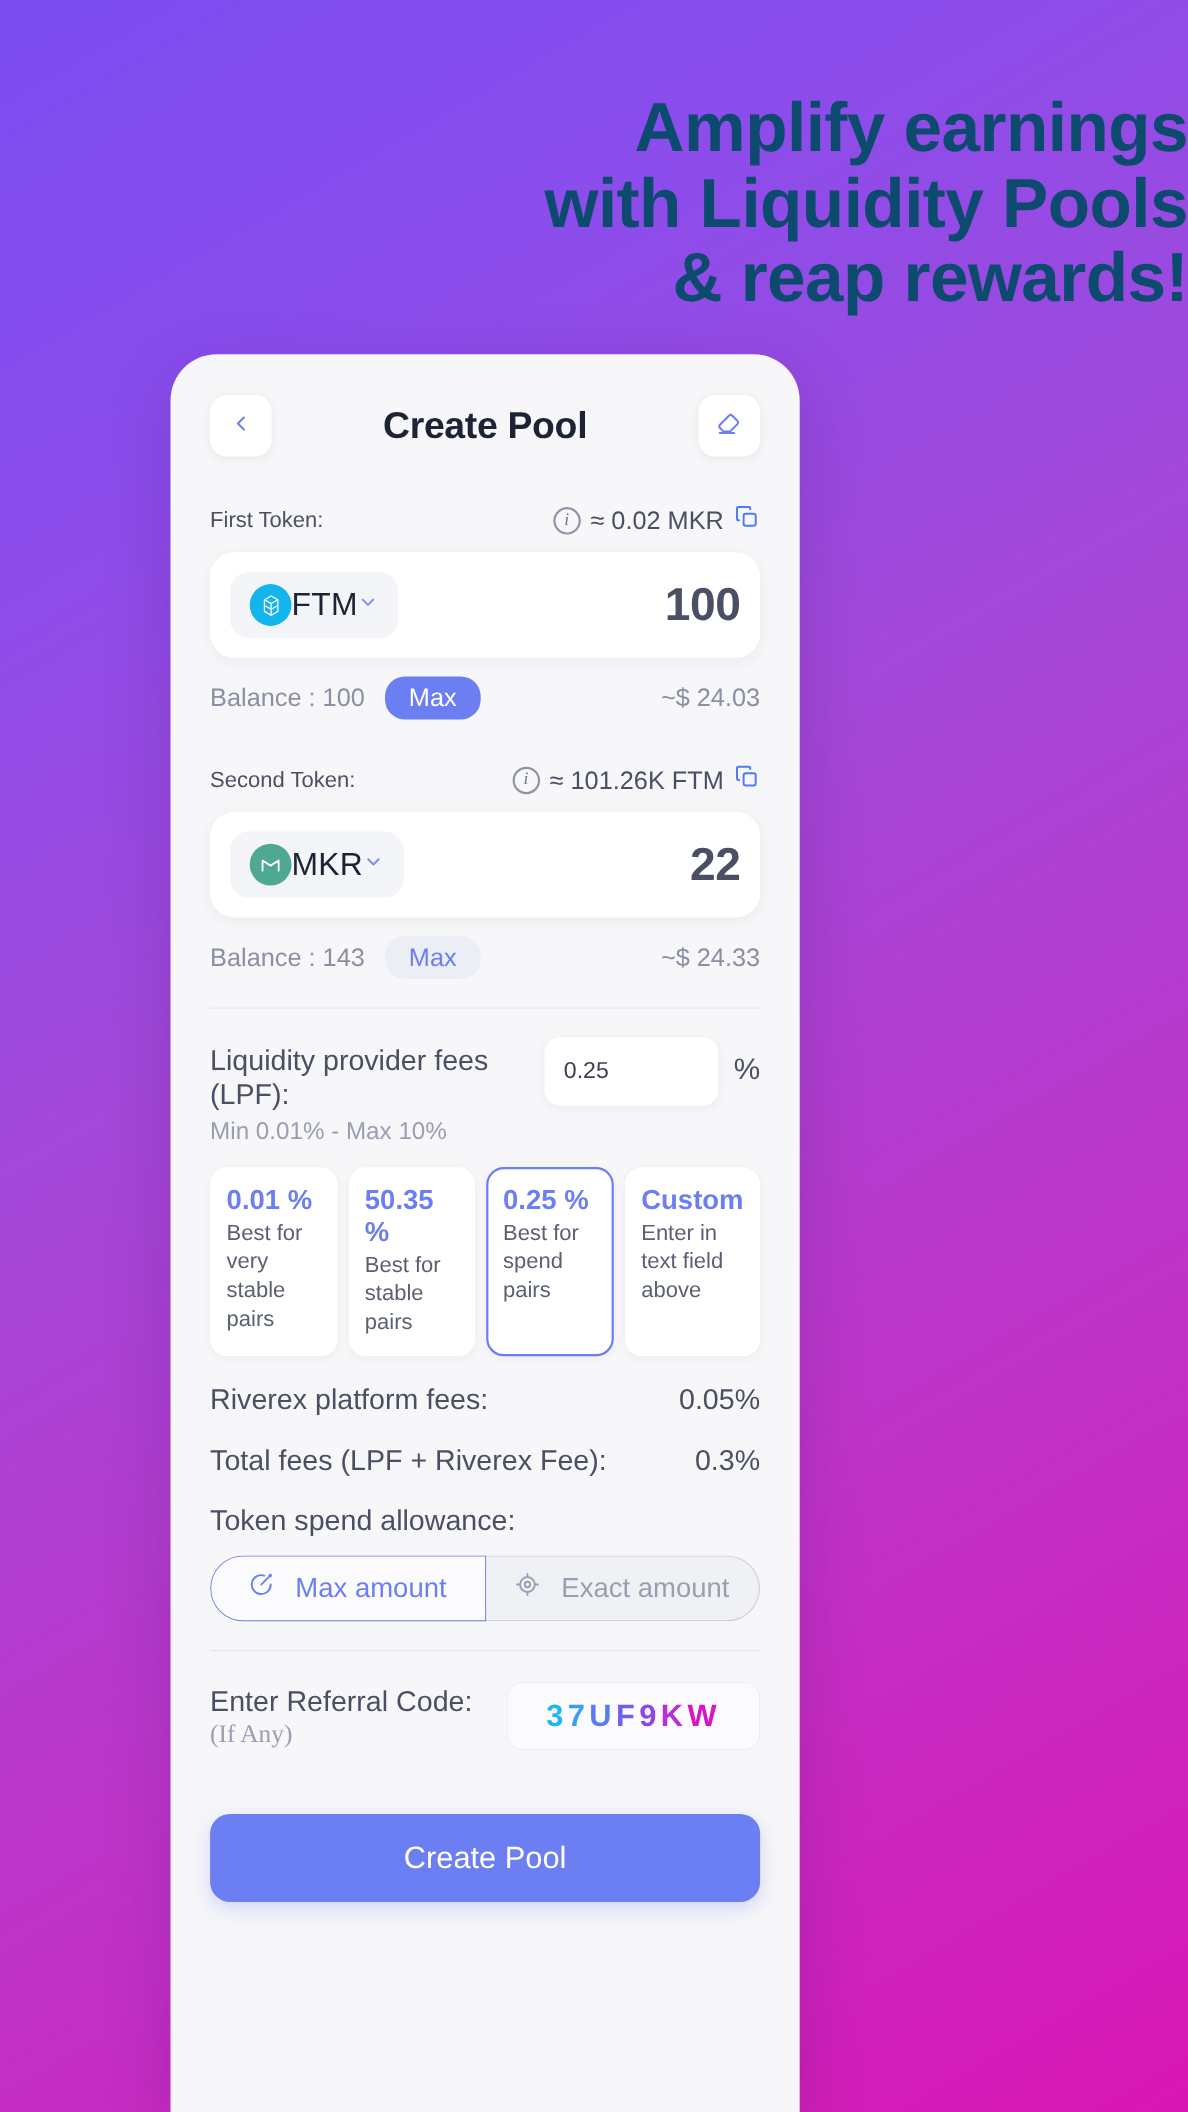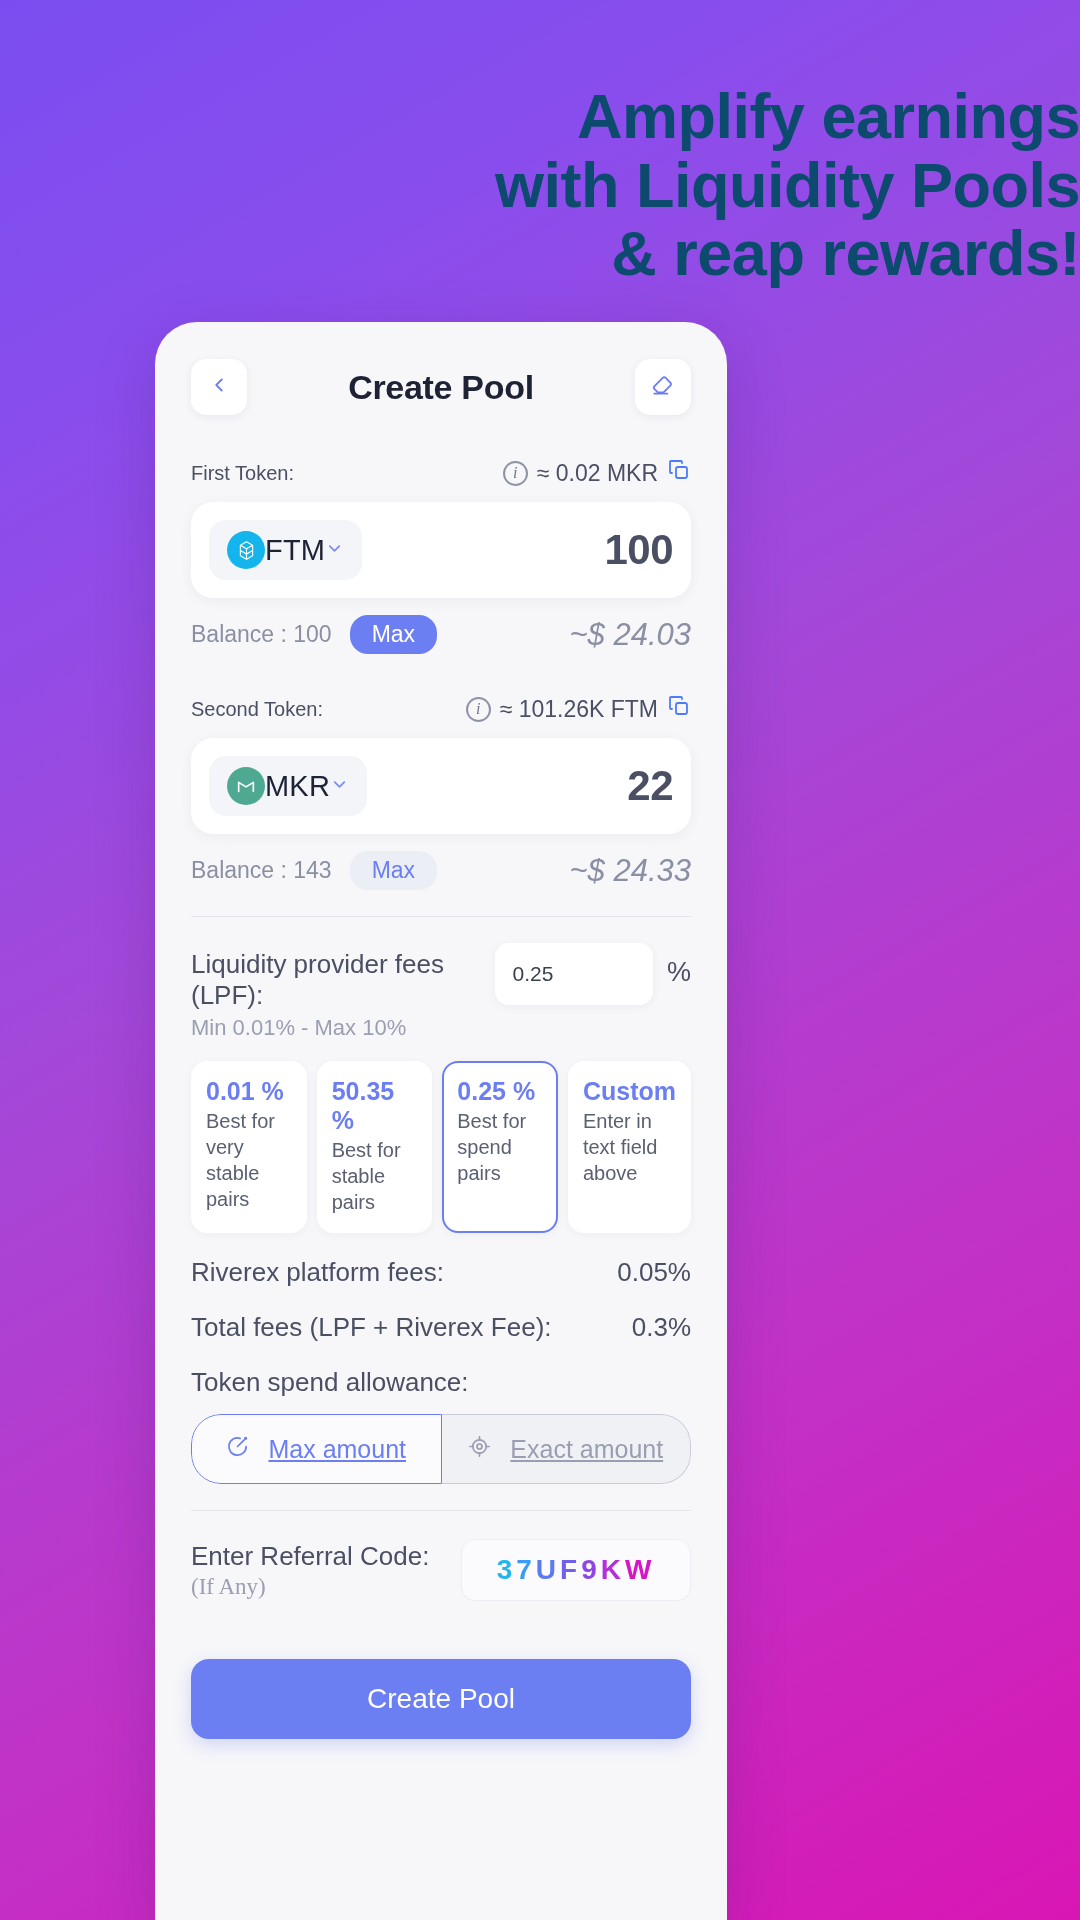--- a/index.html
+++ b/index.html
@@ -124,21 +124,21 @@
   }
   .max-pill {
     margin-left: 18px;
     border-radius: 18px;
     padding: 8px 22px;
     font-size: 23px;
     line-height: 1;
   }
   .max-pill.on { background: #6b7ef2; color: #ffffff; }
   .max-pill.off { background: #eceef5; color: #6b7ef2; }
-  .usd { margin-left: auto; font-size: 31px; color: #8b8fa3; font-style: italic; }
+  .usd { margin-left: auto; font-size: 23px; color: #8b8fa3; }
 
   
   .divider { height: 1px; background: #e4e5ec; margin: 26px 0 0; }
 
   
   .lpf-row {
     display: flex; align-items: flex-start;
     margin-top: 26px;
   }
   .lpf-texts { padding-top: 6px; }
@@ -183,26 +183,25 @@
   
   .seg-label { font-size: 26px; color: #4a4f63; margin-top: 24px; }
   .segmented {
     display: flex;
     margin-top: 16px;
     border-radius: 30px;
     overflow: hidden;
     background: #f0f1f5;
   }
   .seg {
-    flex: 1; height: 70px;
+    flex: 1; height: 60px;
     display: flex; align-items: center; justify-content: center;
     gap: 19px;
     font-size: 25px;
     border: 1.5px solid #c9ccd8;
-    text-decoration: underline;
   }
   .seg.on {
     background: #fbfbfe; color: #6b7ef2;
     border: 1.5px solid #6b7ef2;
     border-top-left-radius: 30px; border-bottom-left-radius: 30px;
   }
   .seg.off {
     background: #f0f1f5; color: #9a9eb1;
     border-left: none;
     border-top-right-radius: 30px; border-bottom-right-radius: 30px;

